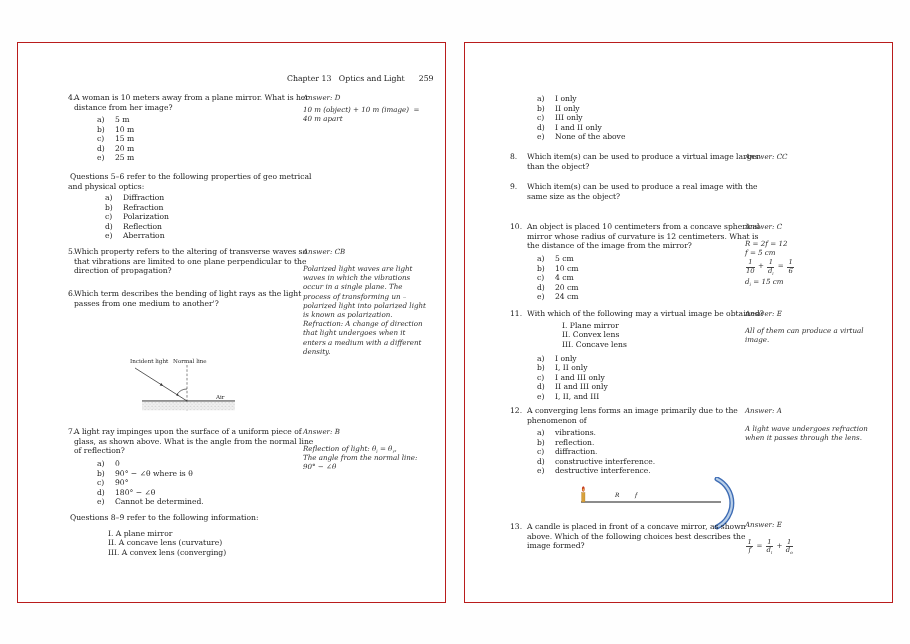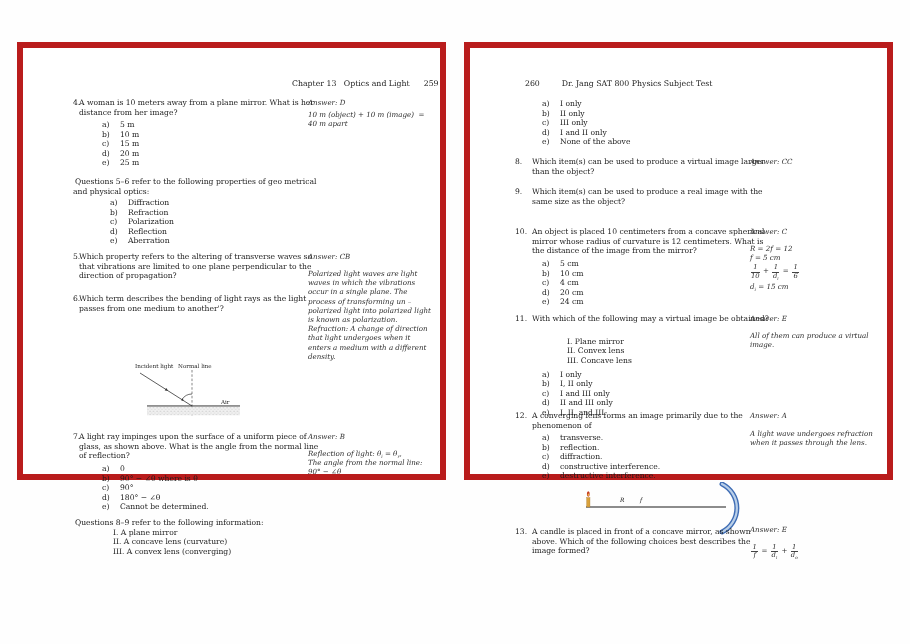--- a/index.html
+++ b/index.html
@@ -1,34 +1,34 @@
 <!DOCTYPE html>
 <html><head>
 <meta charset="utf-8">
 <style>
   html,body{margin:0;padding:0}
   body{width:910px;height:644px;position:relative;background:#fefefe;
        font-family:"DejaVu Serif","DejaVu Sans",serif;color:#1c1c1c;overflow:hidden}
-  .page{position:absolute;top:42px;width:429px;height:438px;background:#fff;
-        border:6px solid #b91c1c;box-sizing:border-box}
+  .page{position:absolute;top:42px;width:429px;height:561px;background:#fff;
+        border:1px solid #b91c1c;box-sizing:border-box}
   .lp{left:17px}
   .rp{left:464px}
   .abs{position:absolute}
   .ln{font-size:7.6px;line-height:9.7px;white-space:pre}
   .q{position:absolute}
   .qn{position:absolute;left:0;top:0;font-size:7.6px;line-height:9.7px}
   .qb{margin-left:6px}
   .rp .qb{margin-left:17px}
   .opts{margin-top:3px;padding-left:23px}
   .rp .opts{padding-left:10px}
   .opt{display:flex;font-size:7.6px;line-height:9.5px;white-space:pre}
   .opt .ol{width:18px;flex:none}
   .gopts{margin-top:2px;padding-left:35px}
-  .gitems{margin-top:0;padding-left:38px}
-  .ritems{margin-top:13px;padding-left:35px;margin-bottom:4px}
+  .gitems{margin-top:6px;padding-left:38px}
+  .ritems{margin-top:2px;padding-left:35px;margin-bottom:4px}
   .ans{position:absolute;font-style:italic;color:#2e2e2e}
   .ans .ln{font-size:7.1px;line-height:9.2px}
   .hdr{position:absolute;top:22px;font-size:7.8px;white-space:pre}
   sub{font-size:0.62em;line-height:0}
   .frac{display:inline-block;vertical-align:-4px;text-align:center;margin:0 1px}
   .frac .ft{display:block;border-bottom:0.6px solid #444;padding:0 1.5px;line-height:7.2px;font-size:6.8px}
   .frac .fb{display:block;line-height:7.2px;font-size:6.8px}
   .eqrow{margin:2px 0}
   .dl{font-size:5.6px;fill:#222}
   .dlb{font-size:5.8px;font-style:italic;fill:#111}
@@ -157,23 +157,20 @@
     <div class="gitems">
       <div class="ln">I. A plane mirror</div>
       <div class="ln">II. A concave lens (curvature)</div>
       <div class="ln">III. A convex lens (converging)</div>
     </div>
   </div>
 </div>
 
 <div class="page rp">
 
-  <div class="hdr" style="left:45px">
-    <span>260</span><span style="margin-left:22px">Dr. Jang SAT 800 Physics Subject Test</span>
-  </div>
 
   <div class="q" style="left:72px;top:51px">
     <div class="opt"><span class="ol">a)</span><span>I only</span></div>
     <div class="opt"><span class="ol">b)</span><span>II only</span></div>
     <div class="opt"><span class="ol">c)</span><span>III only</span></div>
     <div class="opt"><span class="ol">d)</span><span>I and II only</span></div>
     <div class="opt"><span class="ol">e)</span><span>None of the above</span></div>
   </div>
 
   <div class="q" style="left:45px;top:109px">
@@ -245,21 +242,21 @@
     <div class="ln">All of them can produce a virtual</div>
     <div class="ln">image.</div>
   </div>
 
   <div class="q" style="left:45px;top:363px">
     <div class="qn">12.</div>
     <div class="qb">
       <div class="ln">A converging lens forms an image primarily due to the</div>
       <div class="ln">phenomenon of</div>
       <div class="opts">
-        <div class="opt"><span class="ol">a)</span><span>transverse.</span></div>
+        <div class="opt"><span class="ol">a)</span><span>vibrations.</span></div>
         <div class="opt"><span class="ol">b)</span><span>reflection.</span></div>
         <div class="opt"><span class="ol">c)</span><span>diffraction.</span></div>
         <div class="opt"><span class="ol">d)</span><span>constructive interference.</span></div>
         <div class="opt"><span class="ol">e)</span><span>destructive interference.</span></div>
       </div>
     </div>
   </div>
   <div class="ans" style="left:280px;top:363px">
       <div class="ln">Answer: A</div>
     </div>

